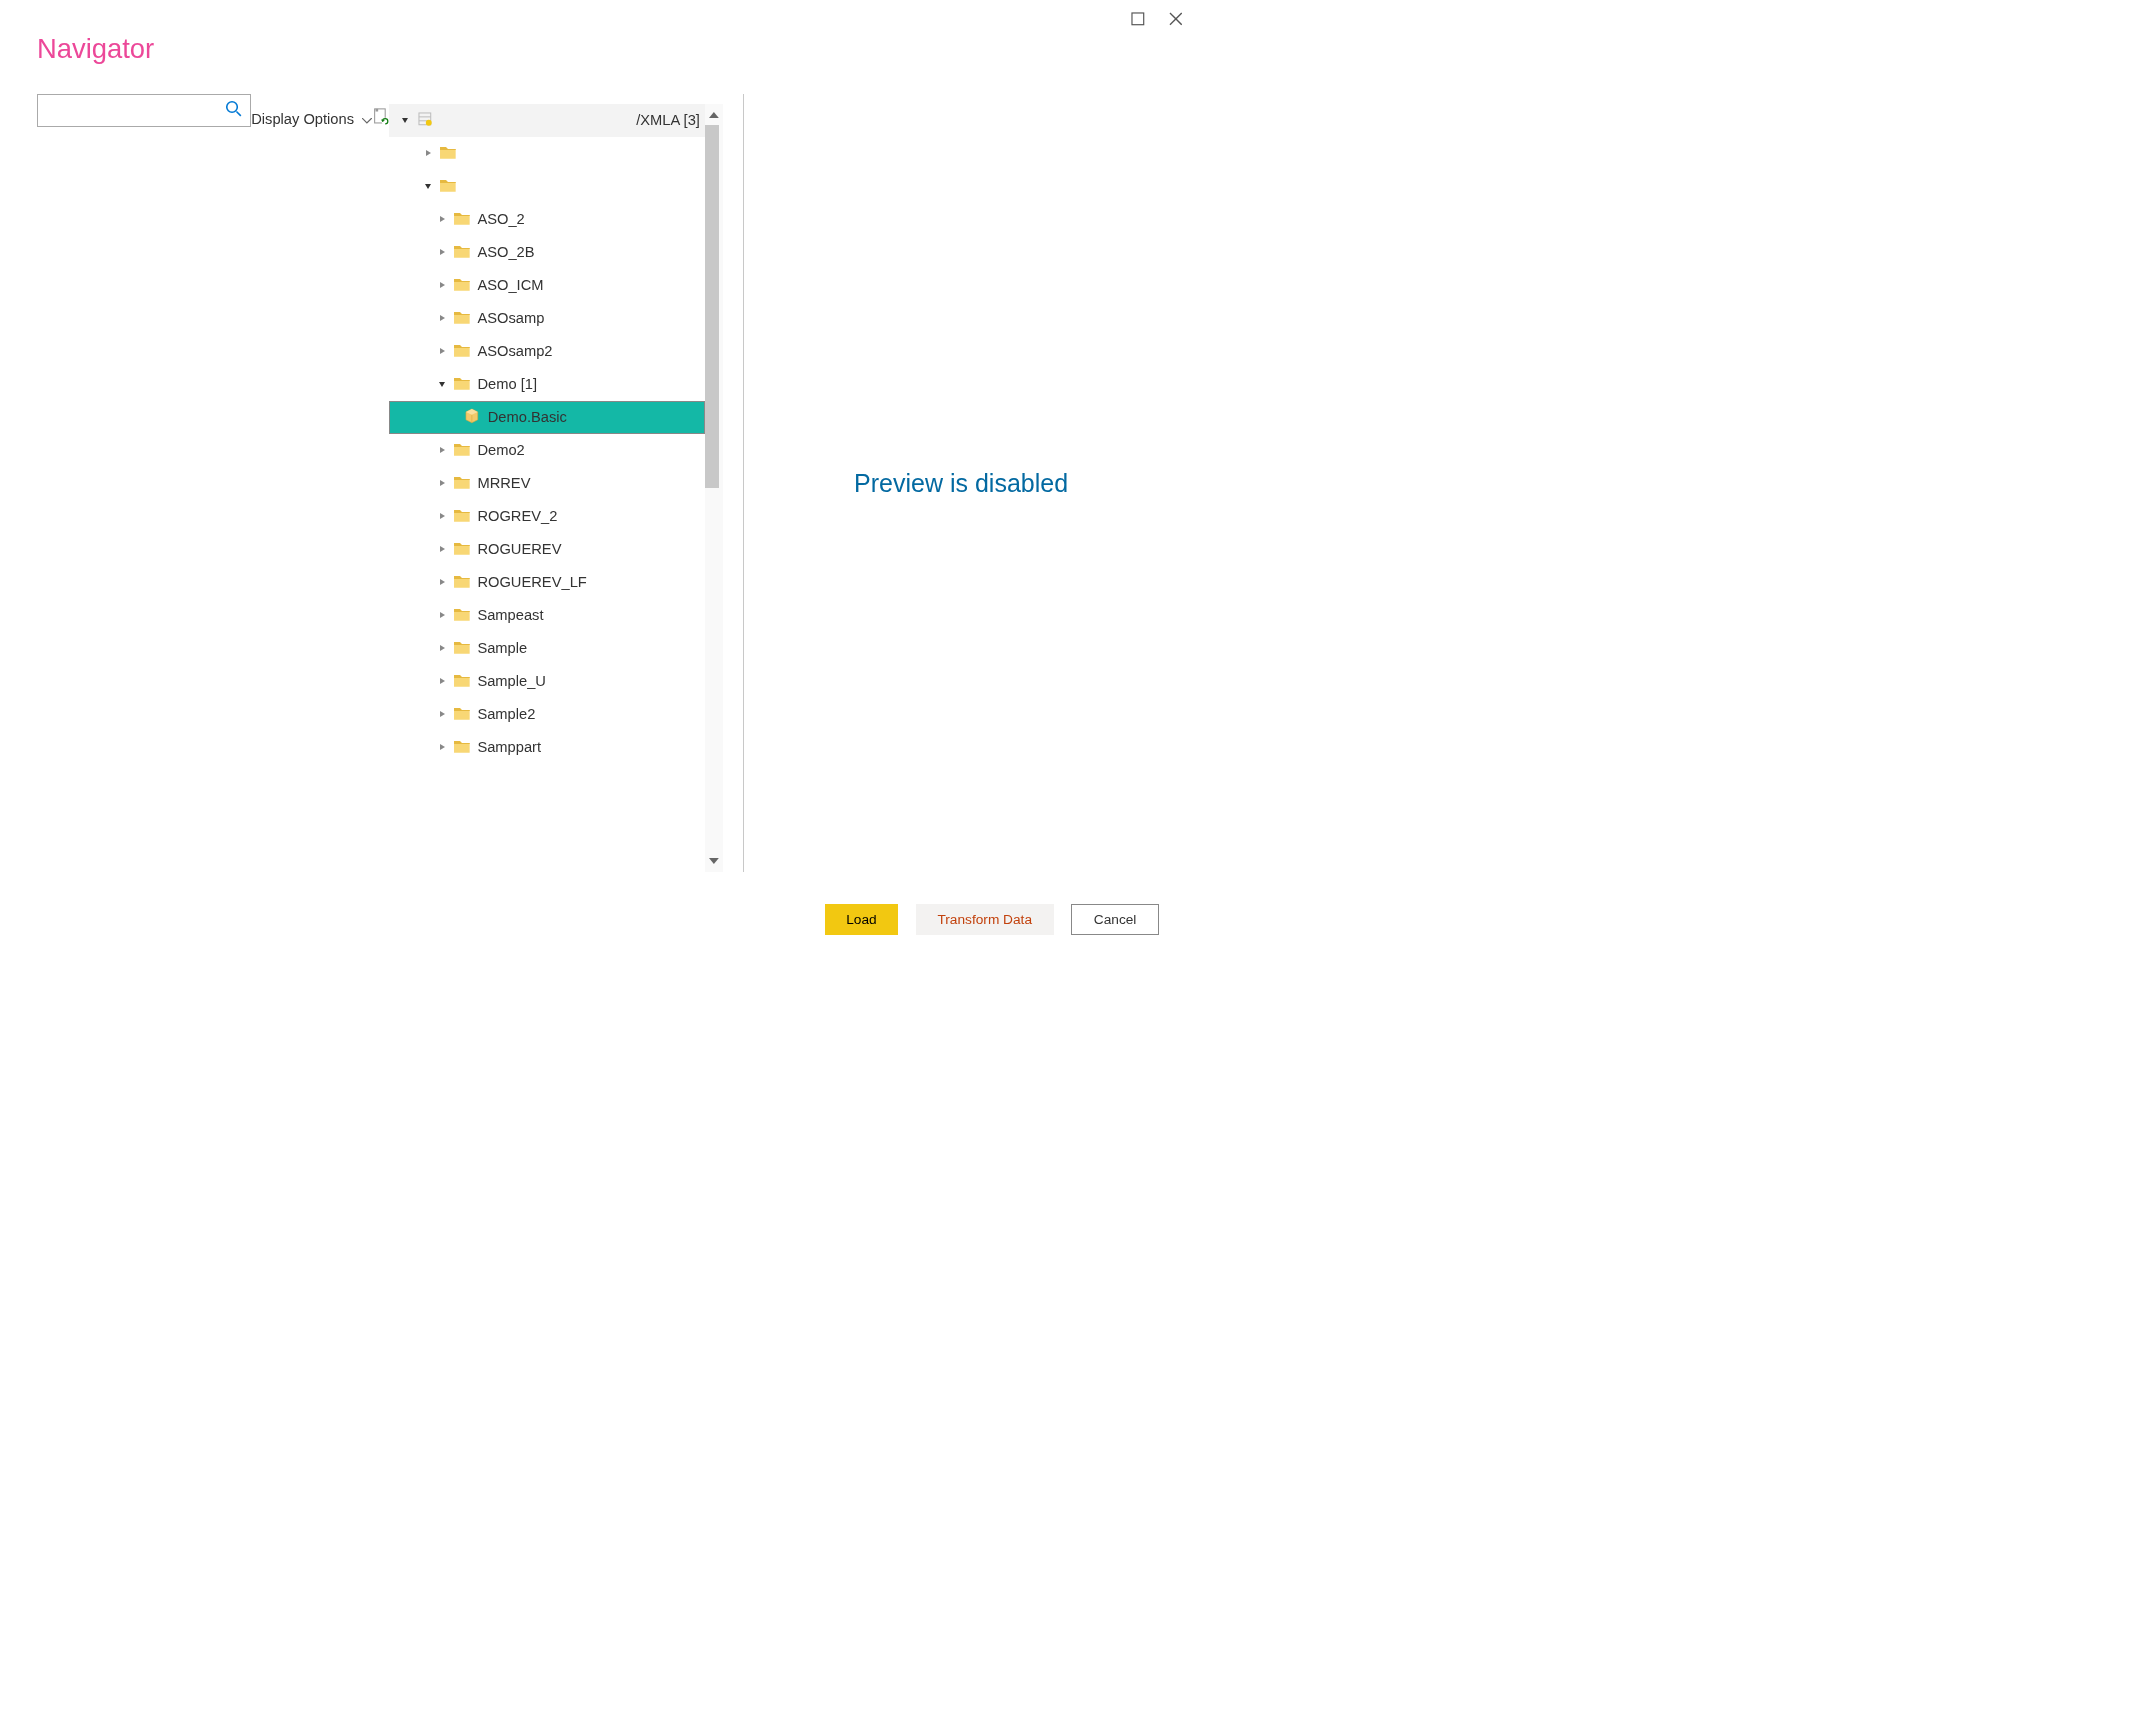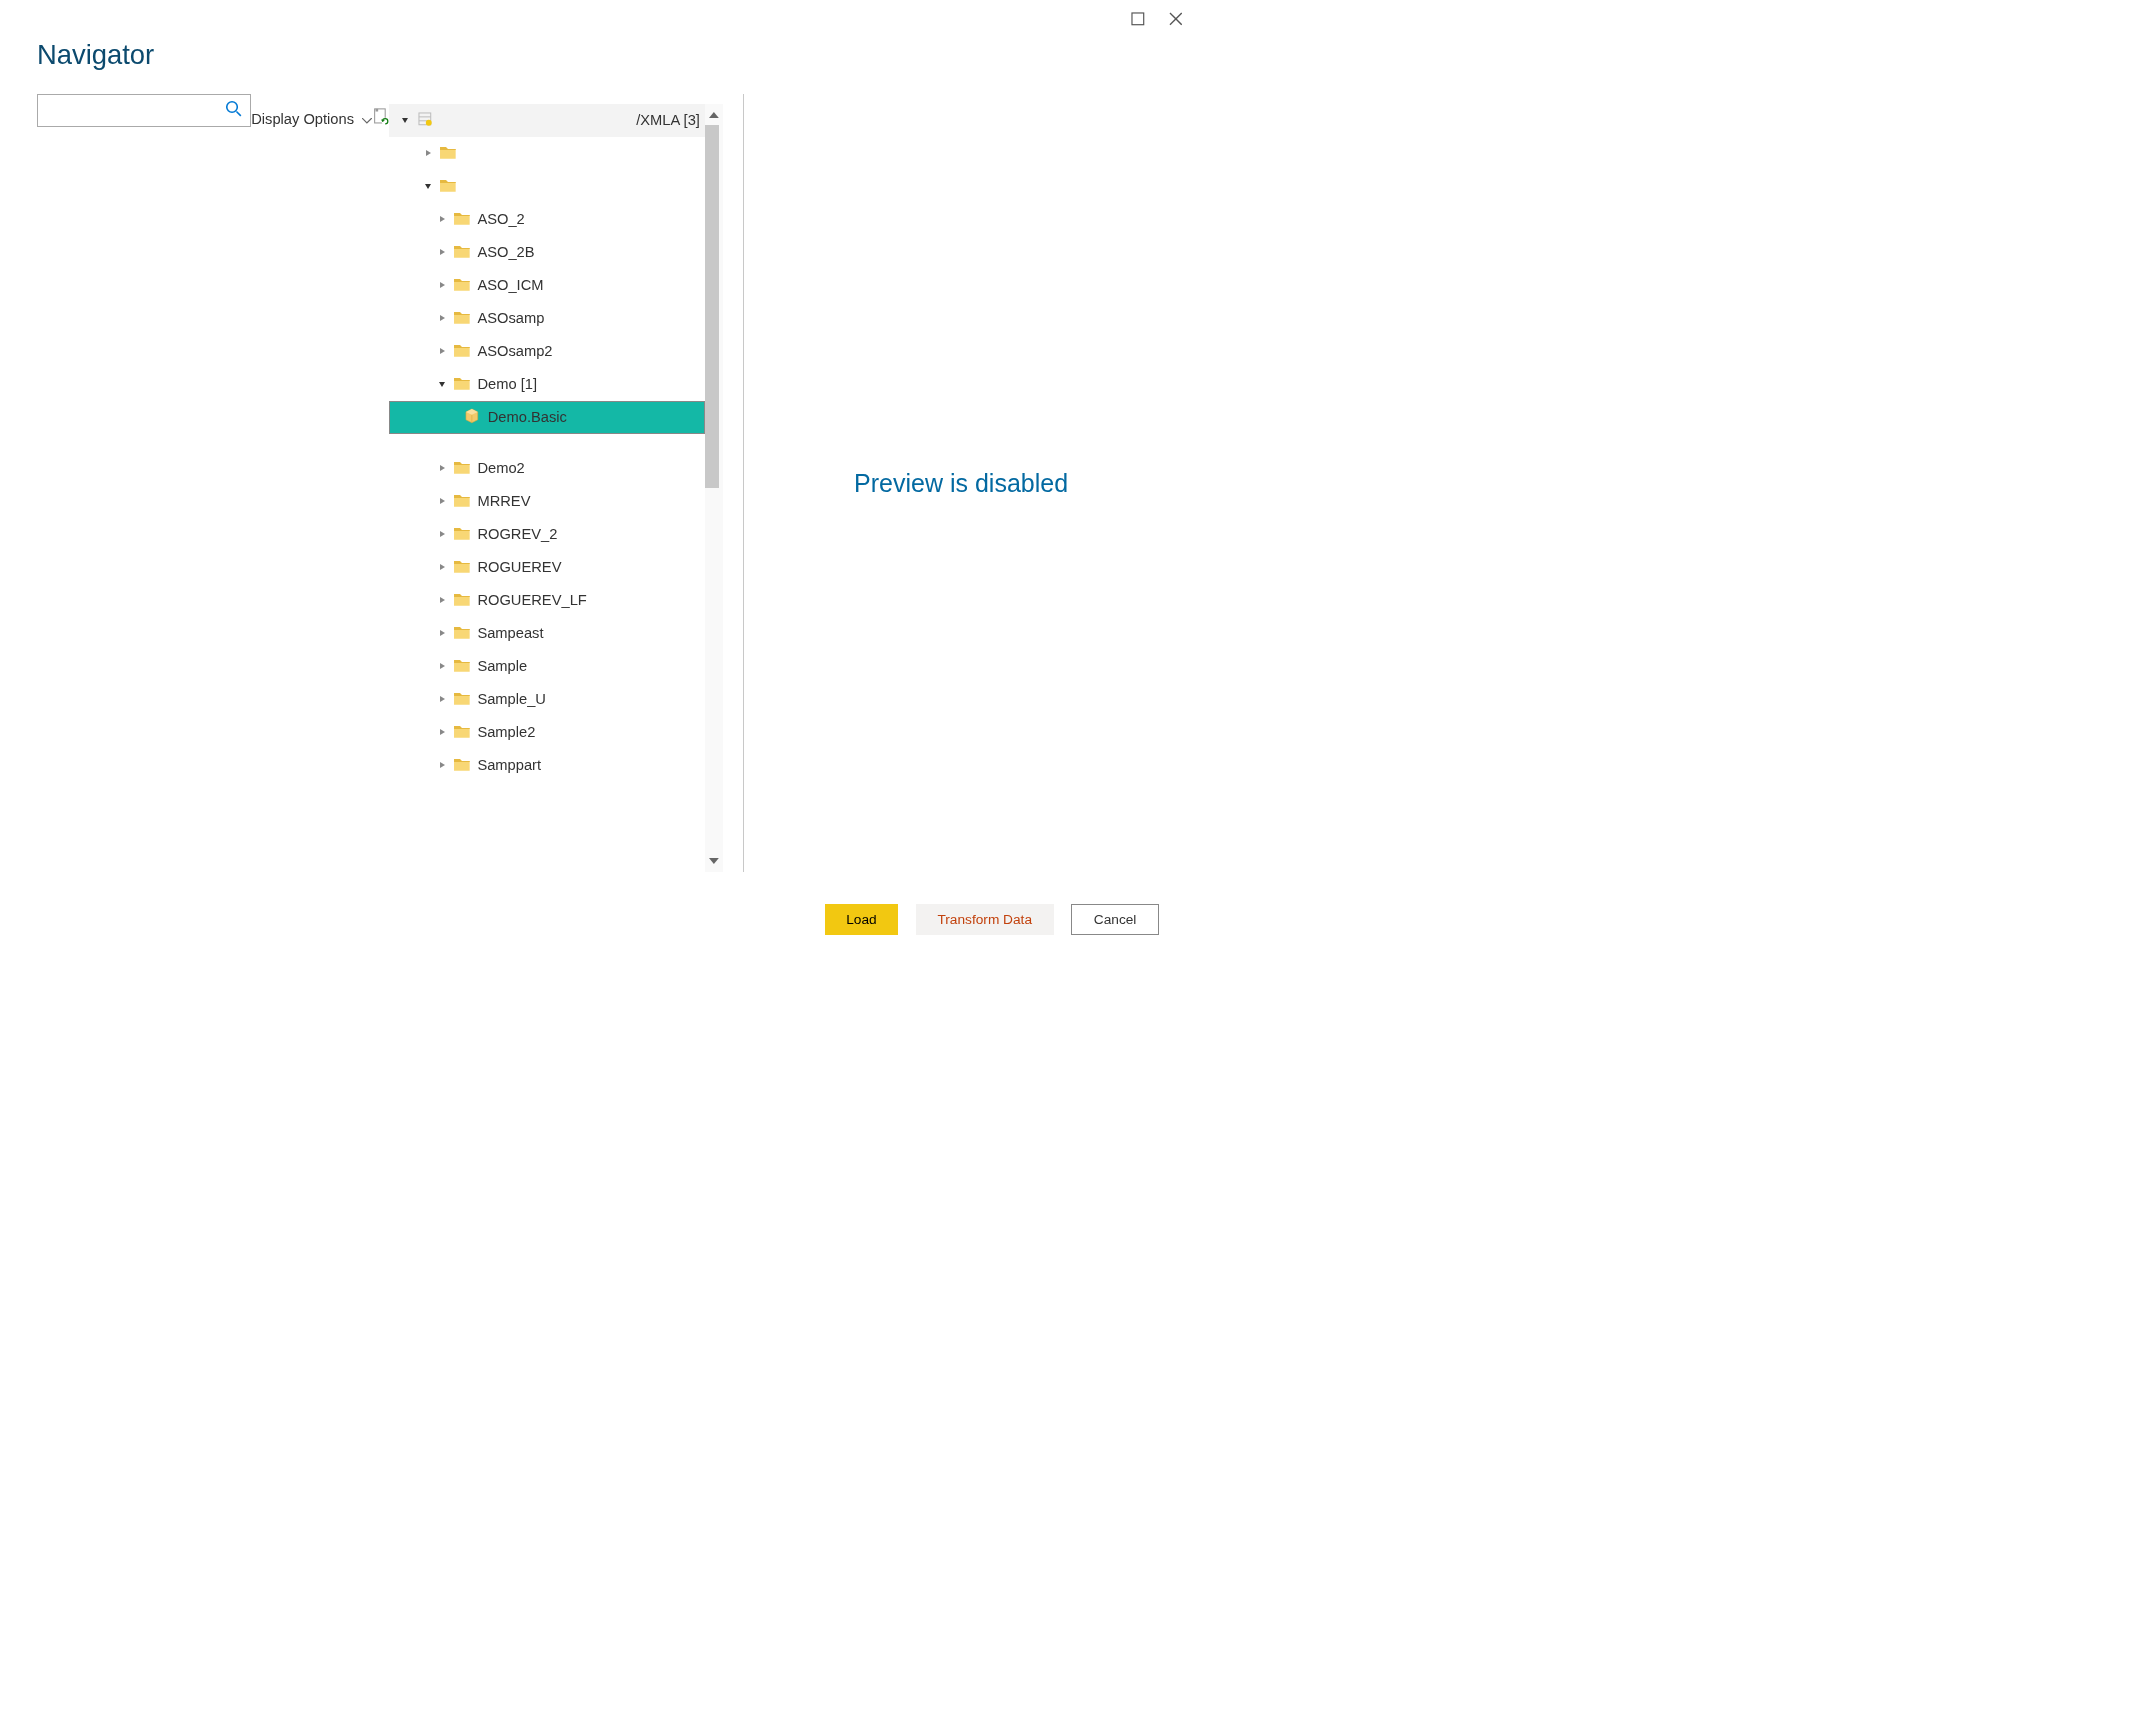--- a/index.html
+++ b/index.html
@@ -1,21 +1,21 @@
 <!DOCTYPE html>
 <html><head>
   <meta charset="utf-8">
   <style>
     * { box-sizing: border-box; margin: 0; padding: 0; font-family: "Segoe UI", Arial, sans-serif; }
     body { background: #ffffff; width: 1196px; height: 958px; position: relative; color: #333; }
     
     .window-controls { position: absolute; top: 11.8px; right: 13.7px; display: flex; gap: 23.5px; align-items: center; }
     .window-controls svg { width: 13.7px; height: 13.7px; cursor: pointer; }
     
-    .title { position: absolute; top: 39px; left: 37px; font-size: 27.4px; font-weight: 400; color: #0c4a6e; }
+    .title { position: absolute; top: 33px; left: 37px; font-size: 27.4px; font-weight: 400; color: #ec4899; }
     
     .main { position: absolute; top: 94px; left: 37px; right: 37px; bottom: 86px; display: flex; }
     
     .left-pane { width: 686px; display: flex; flex-direction: row; }
     .divider-v { width: 1px; background: #c8c8c8; margin: 0 19.6px; }
     .right-pane { flex: 1; display: flex; align-items: center; justify-content: center; }
     .preview-text { font-size: 25px; color: #0369a1; font-weight: 400; }
     
     .search-box { height: 33px; border: 1px solid #aaa; display: flex; align-items: center; padding: 0 7.8px 0 9.8px; }
     .search-box input { flex: 1; border: none; outline: none; font-size: 13.7px; background: transparent; }
@@ -189,21 +189,21 @@
           <span>
             <svg class="cube-icon" viewBox="0 0 16 16">
                 <path d="M8 1 L14 4 L14 12 L8 15 L2 12 L2 4 Z" fill="#f2c96b" stroke="#d8a93a" stroke-width="0.6"></path>
                 <path d="M8 1 L14 4 L8 7 L2 4 Z" fill="#f9e0a0"></path>
                 <path d="M8 7 L8 15" stroke="#d8a93a" stroke-width="0.6"></path>
               </svg>
           </span>
           <span class="label">Demo.Basic</span>
         </div>
 
-        <div class="tree-row" style="padding-left:47px;margin-top:18px;">
+        <div class="tree-row" style="padding-left:47px;">
           <span class="toggle collapsed"></span>
           <span><svg class="folder-icon" viewBox="0 0 16 14">
                 <path d="M0 2 L6 2 L8 4 L16 4 L16 14 L0 14 Z" fill="#f8d775"></path>
                 <path d="M0 2 L6 2 L8 4 L16 4 L16 5 L0 5 Z" fill="#e6b940"></path>
               </svg></span>
           <span class="label">Demo2</span>
         </div>
         <div class="tree-row" style="padding-left:47px;">
           <span class="toggle collapsed"></span>
           <span><svg class="folder-icon" viewBox="0 0 16 14">

